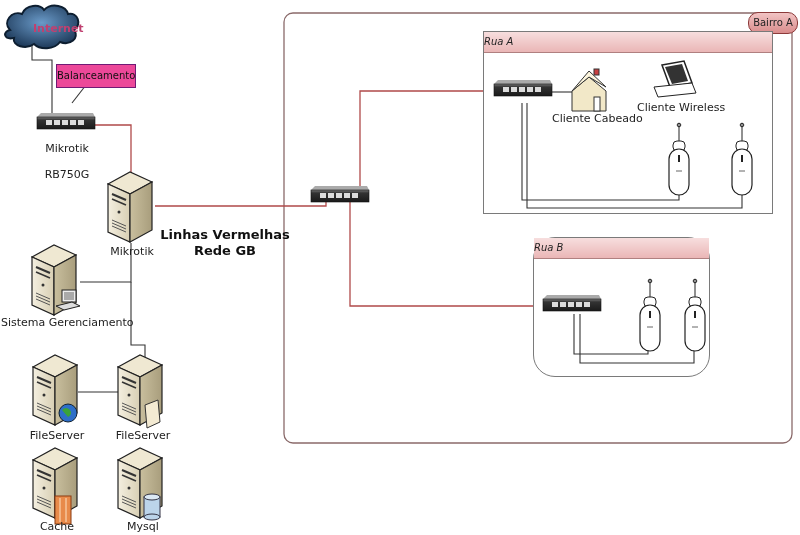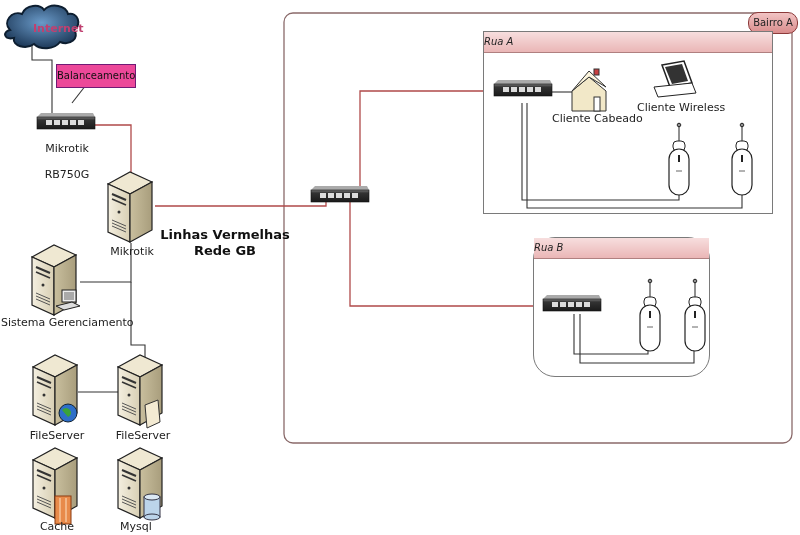--- a/index.html
+++ b/index.html
@@ -135,21 +135,21 @@
 <div class="cloud-text">Internet</div>
 <div class="callout">Balanceamento</div>
 <div class="lbl c" style="left:67px;top:142px;">Mikrotik</div>
 <div class="lbl c" style="left:67px;top:168px;">RB750G</div>
 
 <div class="lbl c" style="left:132px;top:245px;">Mikrotik</div>
 <div class="lbl" style="left:1px;top:316px;text-align:right;">Sistema Gerenciamento</div>
 <div class="lbl c" style="left:57px;top:429px;">FileServer</div>
 <div class="lbl c" style="left:143px;top:429px;">FileServer</div>
 <div class="lbl c" style="left:57px;top:520px;">Cache</div>
-<div class="lbl c" style="left:136px;top:520px;">Mysql</div>
+<div class="lbl c" style="left:143px;top:520px;">Mysql</div>
 
 <div class="lbl c bold" style="left:225px;top:207px;margin-top:20px;">
   <div>Linhas Vermelhas</div>
   <div>Rede GB</div>
 </div>
 
 <div class="bairro-tag">Bairro A</div>
 
 <div class="zone" style="left:483px;top:31px;width:288px;height:181px;">
   <div class="zone-head">Rua A</div>

